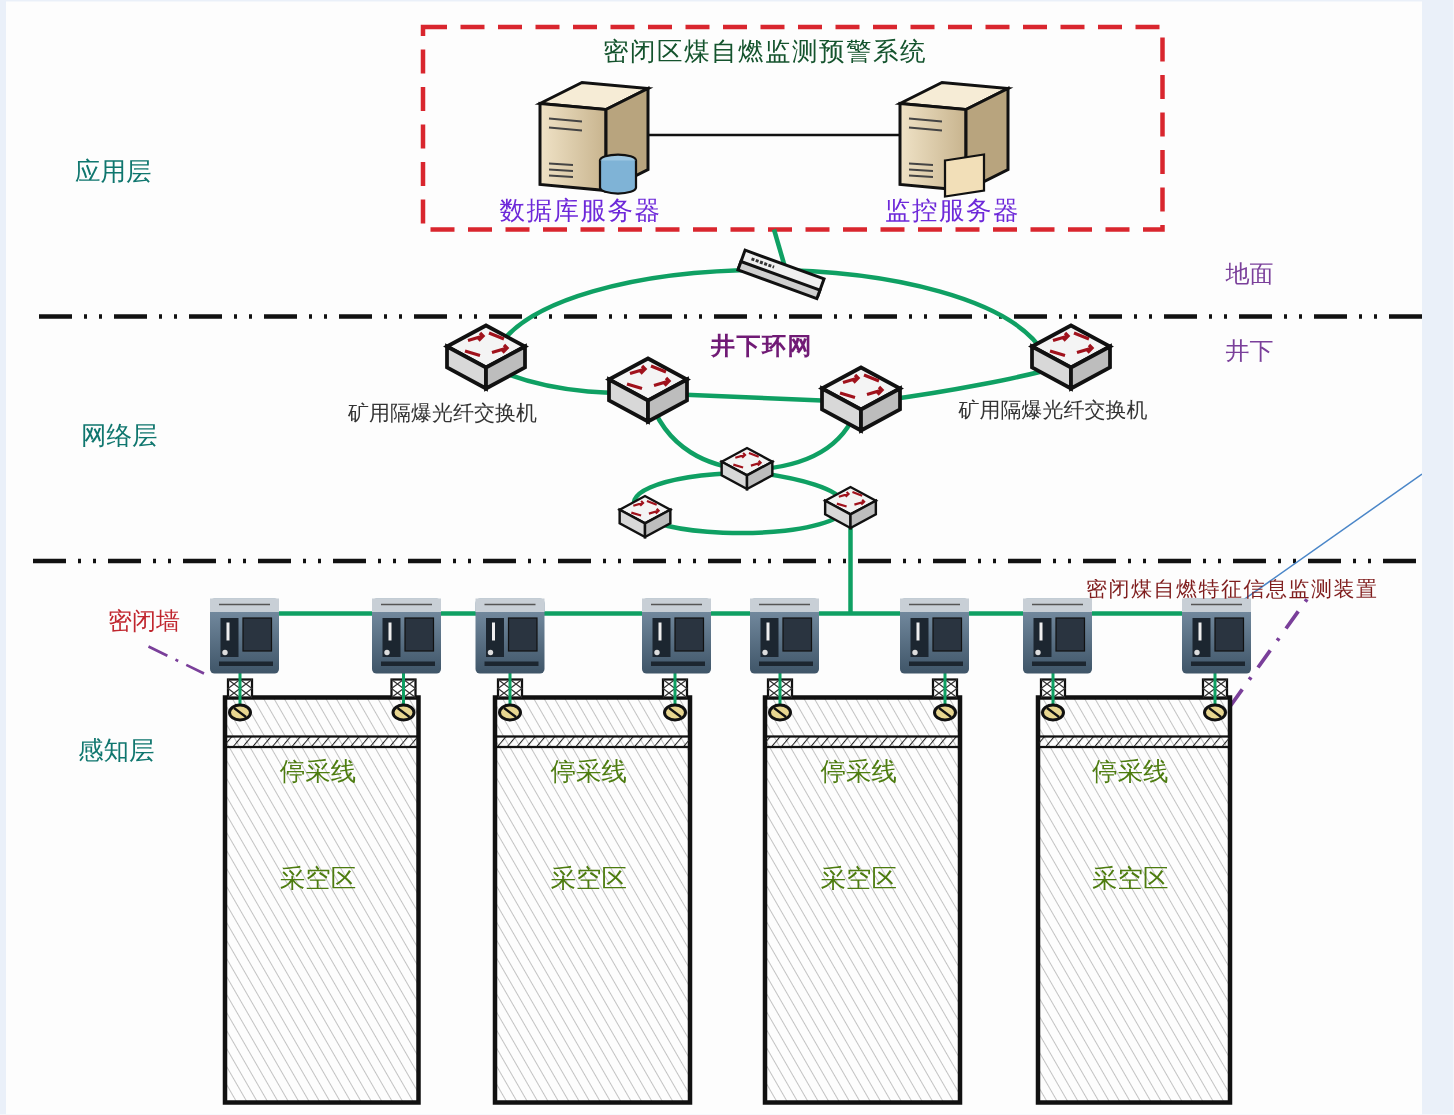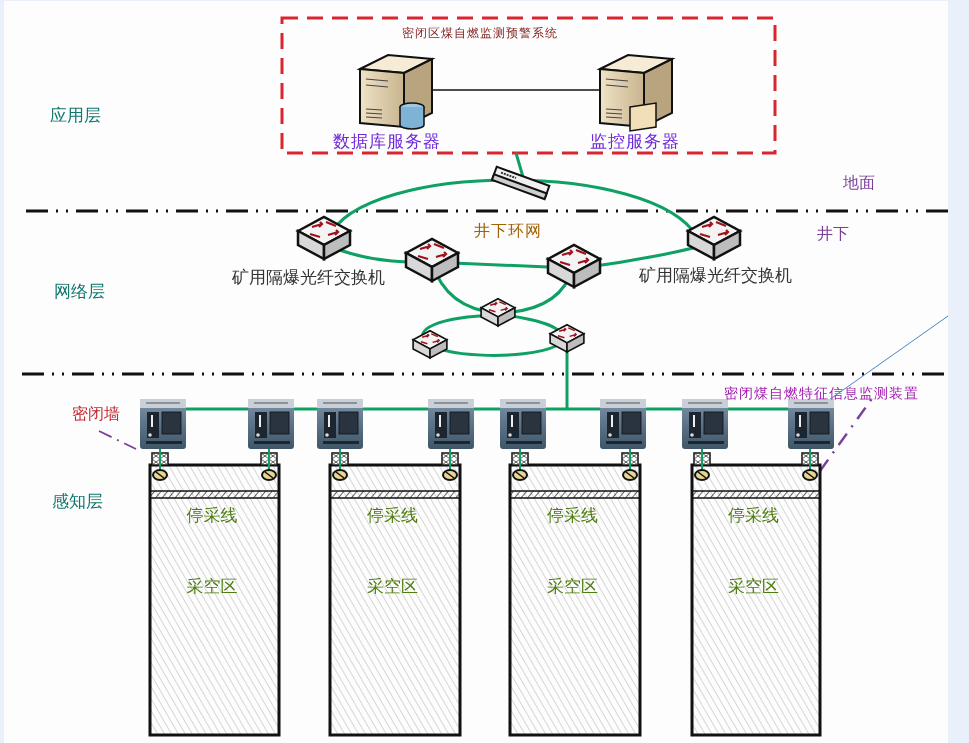--- a/index.html
+++ b/index.html
@@ -2,26 +2,26 @@
 <html><head>
 <meta charset="utf-8">
 <style>
   html,body{margin:0;padding:0;}
   body{width:969px;height:743px;position:relative;overflow:hidden;background:#eaf0f9;font-family:"DejaVu Sans","Liberation Sans",sans-serif;}
   #canvas{position:absolute;left:4px;top:1px;width:944px;height:742px;background:#fdfdfd;}
   svg{position:absolute;left:0;top:0;}
   .lbl{position:absolute;white-space:nowrap;line-height:1;}
   .layer{color:#0f766e;font-size:17px;font-family:"DejaVu Serif","Liberation Serif",serif;}
   .zone{color:#7a3f9a;font-size:16px;font-family:"DejaVu Serif","Liberation Serif",serif;}
-  .sys-title{color:#7f1d1d;font-size:12px;font-family:"DejaVu Serif","Liberation Serif",serif;letter-spacing:1px;text-align:right;}
+  .sys-title{color:#14532d;font-size:17px;font-family:"DejaVu Serif","Liberation Serif",serif;letter-spacing:1px;text-align:right;}
   .srv{color:#6d28d9;font-size:17px;font-family:"DejaVu Serif","Liberation Serif",serif;letter-spacing:1px;}
-  .ring{color:#a16207;font-size:16px;font-family:"DejaVu Serif","Liberation Serif",serif;letter-spacing:1px;}
-  .sw{color:#333;font-size:17px;font-family:"DejaVu Serif","Liberation Serif",serif;text-align:right;}
+  .ring{color:#701a75;font-size:16px;font-family:"DejaVu Serif","Liberation Serif",serif;letter-spacing:1px;font-weight:bold;}
+  .sw{color:#333;font-size:14px;font-family:"DejaVu Serif","Liberation Serif",serif;text-align:right;}
   .wall{color:#c0262e;font-size:16px;font-family:"DejaVu Serif","Liberation Serif",serif;}
-  .dev{color:#a21caf;font-size:14px;font-family:"DejaVu Serif","Liberation Serif",serif;letter-spacing:1px;}
+  .dev{color:#7f1d1d;font-size:14px;font-family:"DejaVu Serif","Liberation Serif",serif;letter-spacing:1px;}
   .red{color:#4d7c0f;font-size:17px;font-family:"DejaVu Serif","Liberation Serif",serif;}
 </style>
 </head>
 <body>
 
 <div id="canvas">
 <svg width="944" height="742" viewBox="0 0 944 742">
   <defs>
     <pattern id="hatch" width="6" height="6" patternUnits="userSpaceOnUse" patternTransform="rotate(-30)">
       <line x1="0" y1="0" x2="0" y2="6" stroke="#9a9a9a" stroke-width="0.8"></line>
@@ -177,21 +177,21 @@
         <use href="#device" x="596" y="398"></use>
         <use href="#device" x="678" y="398"></use>
         <use href="#device" x="784" y="398"></use>
       </g>
 </svg>
 
 <div class="lbl layer" style="left:46px;top:106px;">应用层</div>
 <div class="lbl layer" style="left:50px;top:282px;">网络层</div>
 <div class="lbl layer" style="left:48px;top:492px;">感知层</div>
 
-<div class="lbl zone" style="left:839px;top:174px;text-align:right;">地面</div>
+<div class="lbl zone" style="left:813px;top:174px;text-align:right;">地面</div>
 <div class="lbl zone" style="left:813px;top:225px;">井下</div>
 
 <div class="lbl sys-title" style="left:398px;top:26px;">密闭区煤自燃监测预警系统</div>
 <div class="lbl srv" style="left:329px;top:132px;">数据库服务器</div>
 <div class="lbl srv" style="left:586px;top:132px;">监控服务器</div>
 
 <div class="lbl ring" style="left:470px;top:222px;">井下环网</div>
 <div class="lbl sw" style="left:228px;top:268px;">矿用隔爆光纤交换机</div>
 <div class="lbl sw" style="left:635px;top:266px;">矿用隔爆光纤交换机</div>
 

